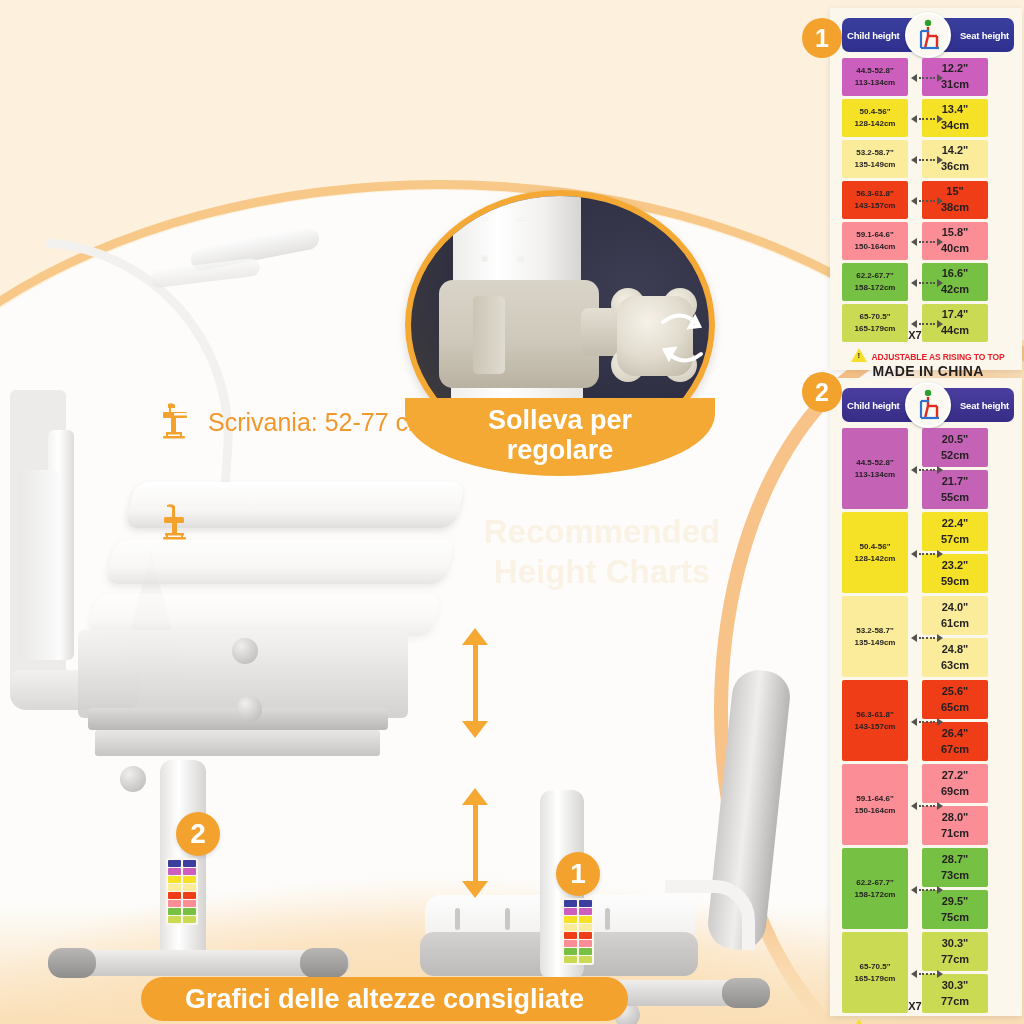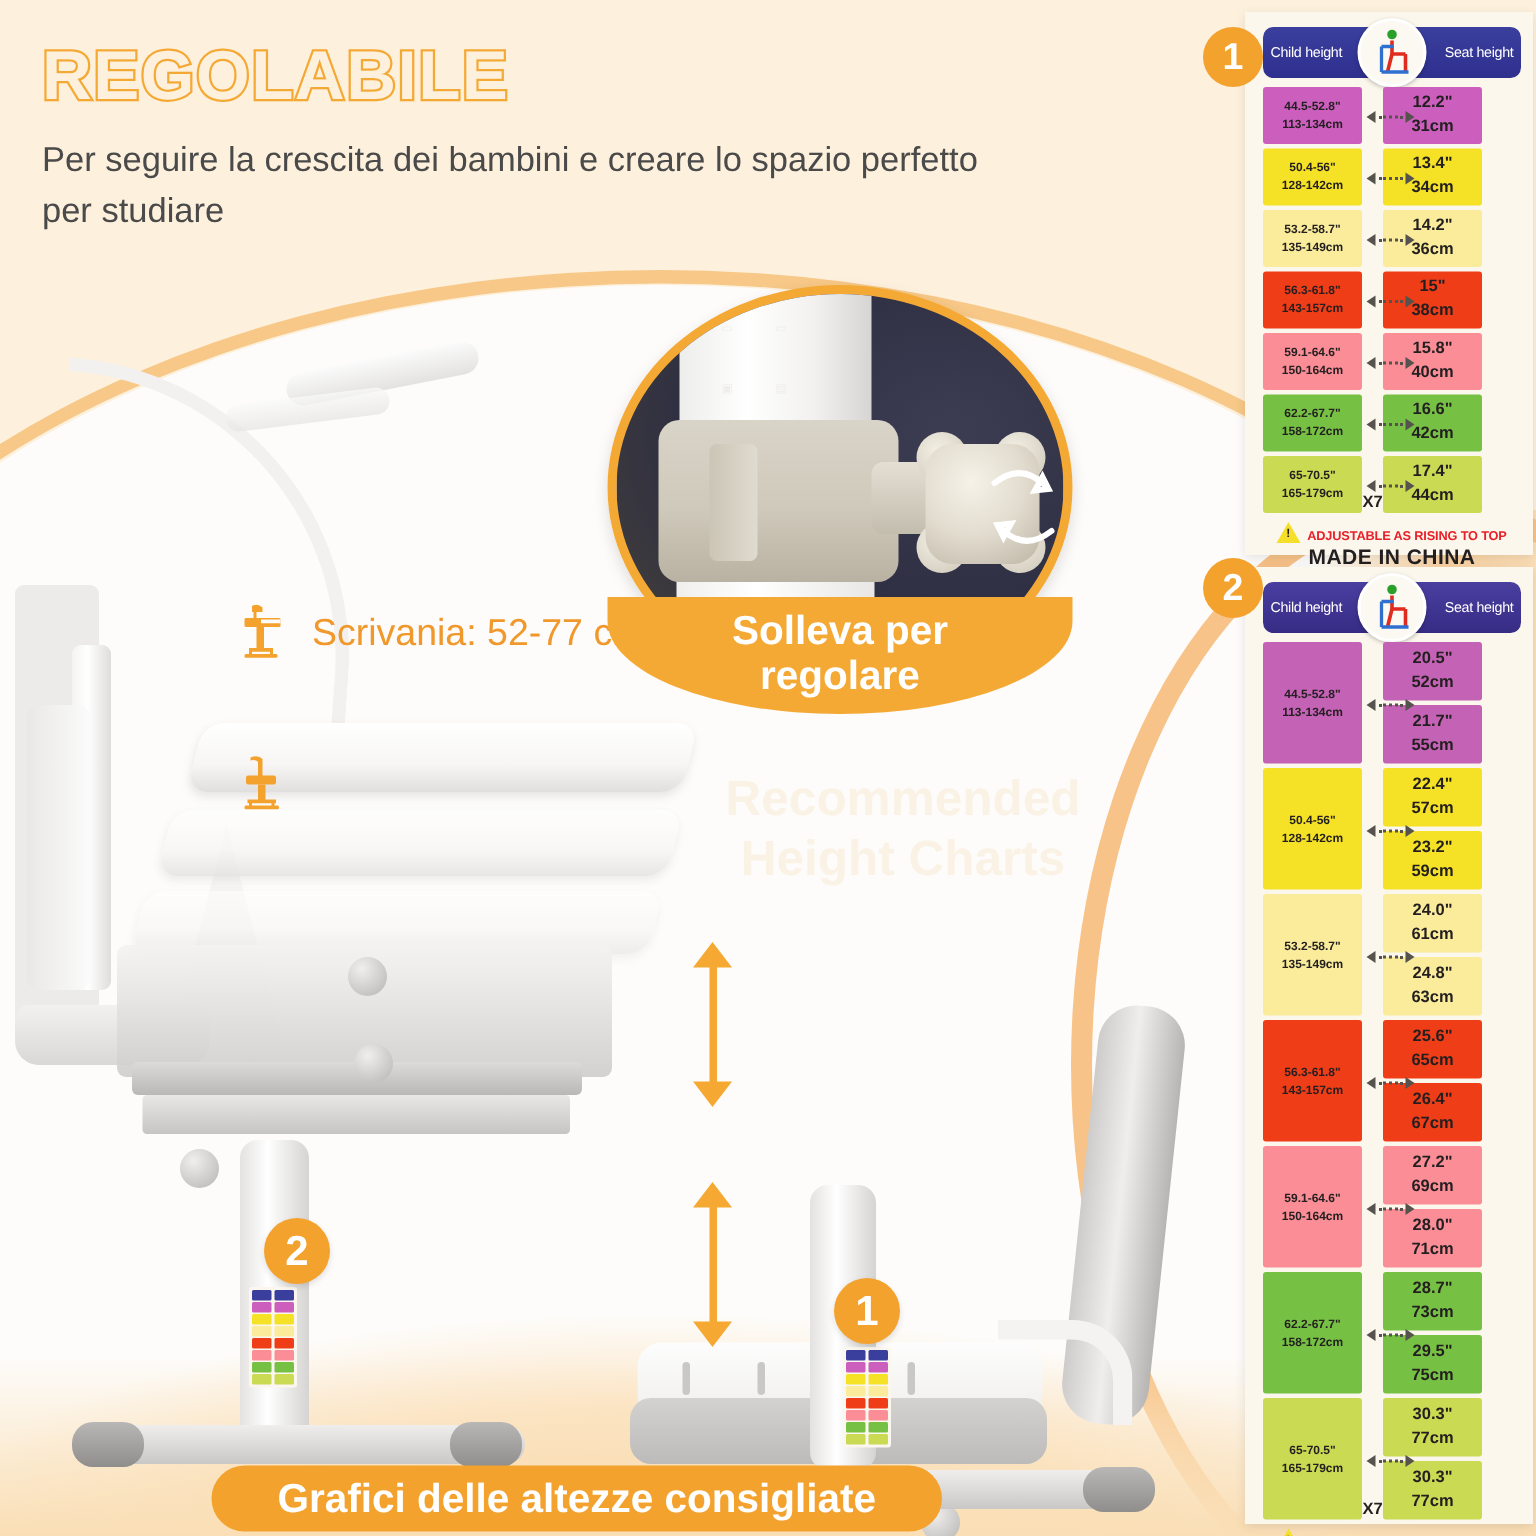--- a/index.html
+++ b/index.html
@@ -322,21 +322,21 @@
     position:relative;
     background: linear-gradient(180deg,#3a3f9e 0%,#2f2f8e 100%);
     border-radius: 7px;
     height: 34px;
     display:flex; align-items:center; justify-content:space-between;
     padding: 0 5px;
     margin-bottom: 6px;
   }
   .chart-head.violet { background: linear-gradient(180deg,#4a3fa0 0%,#362c85 100%); }
   .chart-head-label {
-    color:#ffffff; font-size:9.5px; font-weight:normal; letter-spacing:-.2px;
+    color:#ffffff; font-size:9.5px; font-weight:bold; letter-spacing:-.2px;
   }
   .chart-head-icon {
     position:absolute; left:50%; top:-6px; transform:translateX(-50%);
     width:46px; height:46px; border-radius:50%;
     background:#fbf9f2; border:2px solid #ffffff;
     display:flex; align-items:center; justify-content:center;
     box-shadow: 0 1px 3px rgba(0,0,0,.25);
   }
 
   .chart-body { display:flex; position:relative; }
@@ -398,24 +398,20 @@
 <div id="page">
 
   <div class="bg-cream"></div>
   <div class="bg-white-bowl"></div>
   <div class="bg-orange-arc-top"></div>
   <div class="bg-right-block"></div>
   <div class="bg-right-arc"></div>
   <div class="bg-floor"></div>
   <div class="bg-floor2"></div>
 
-  <div class="header">
-    <div class="title">REGOLABILE</div>
-    <div class="subtitle">Per seguire la crescita dei bambini e creare lo spazio perfetto per studiare</div>
-  </div>
 
   <div class="photo">
     <div class="back-panel"></div>
     <div class="lamp-arm"></div>
     <div class="lamp-head"></div>
     <div class="lamp-head2"></div>
     <div class="lamp-post"></div>
     <div class="lamp-clamp"></div>
     <div class="lamp-cone"></div>
     <div class="lamp-base"></div>

